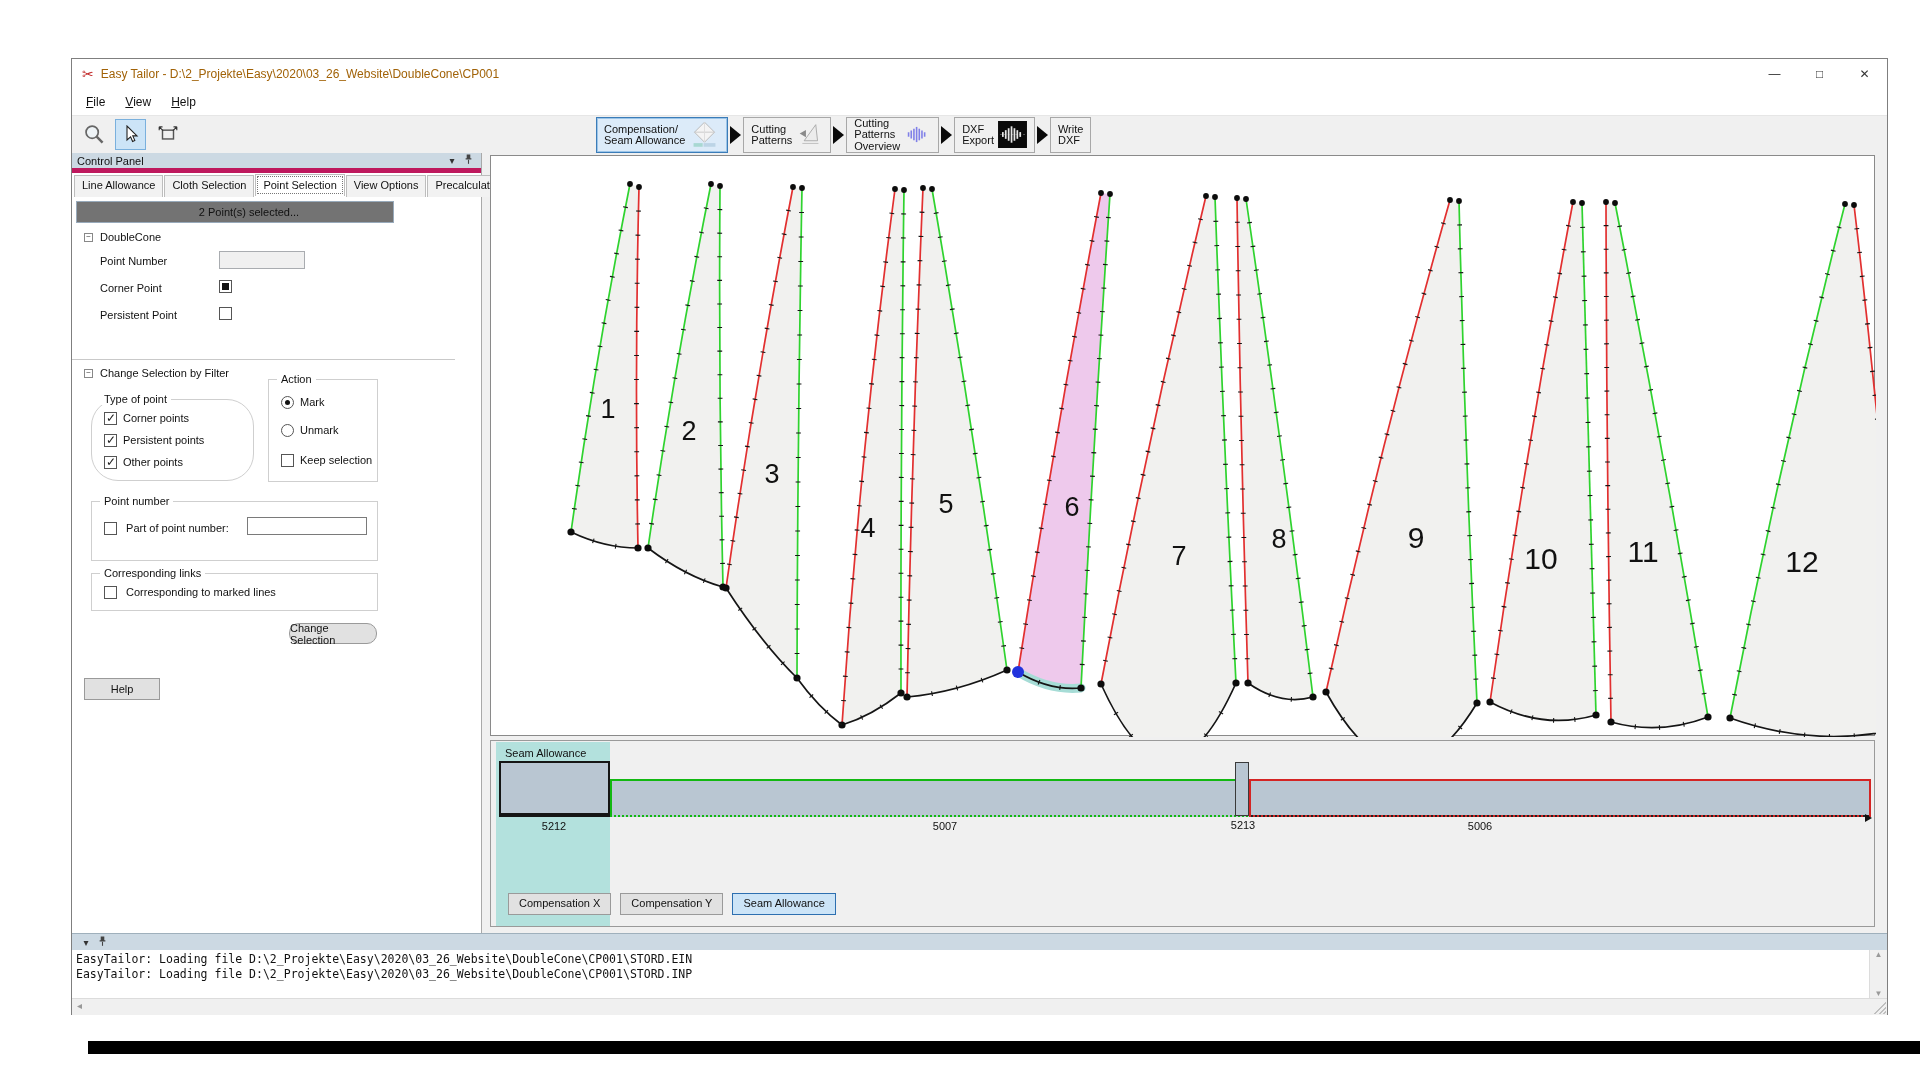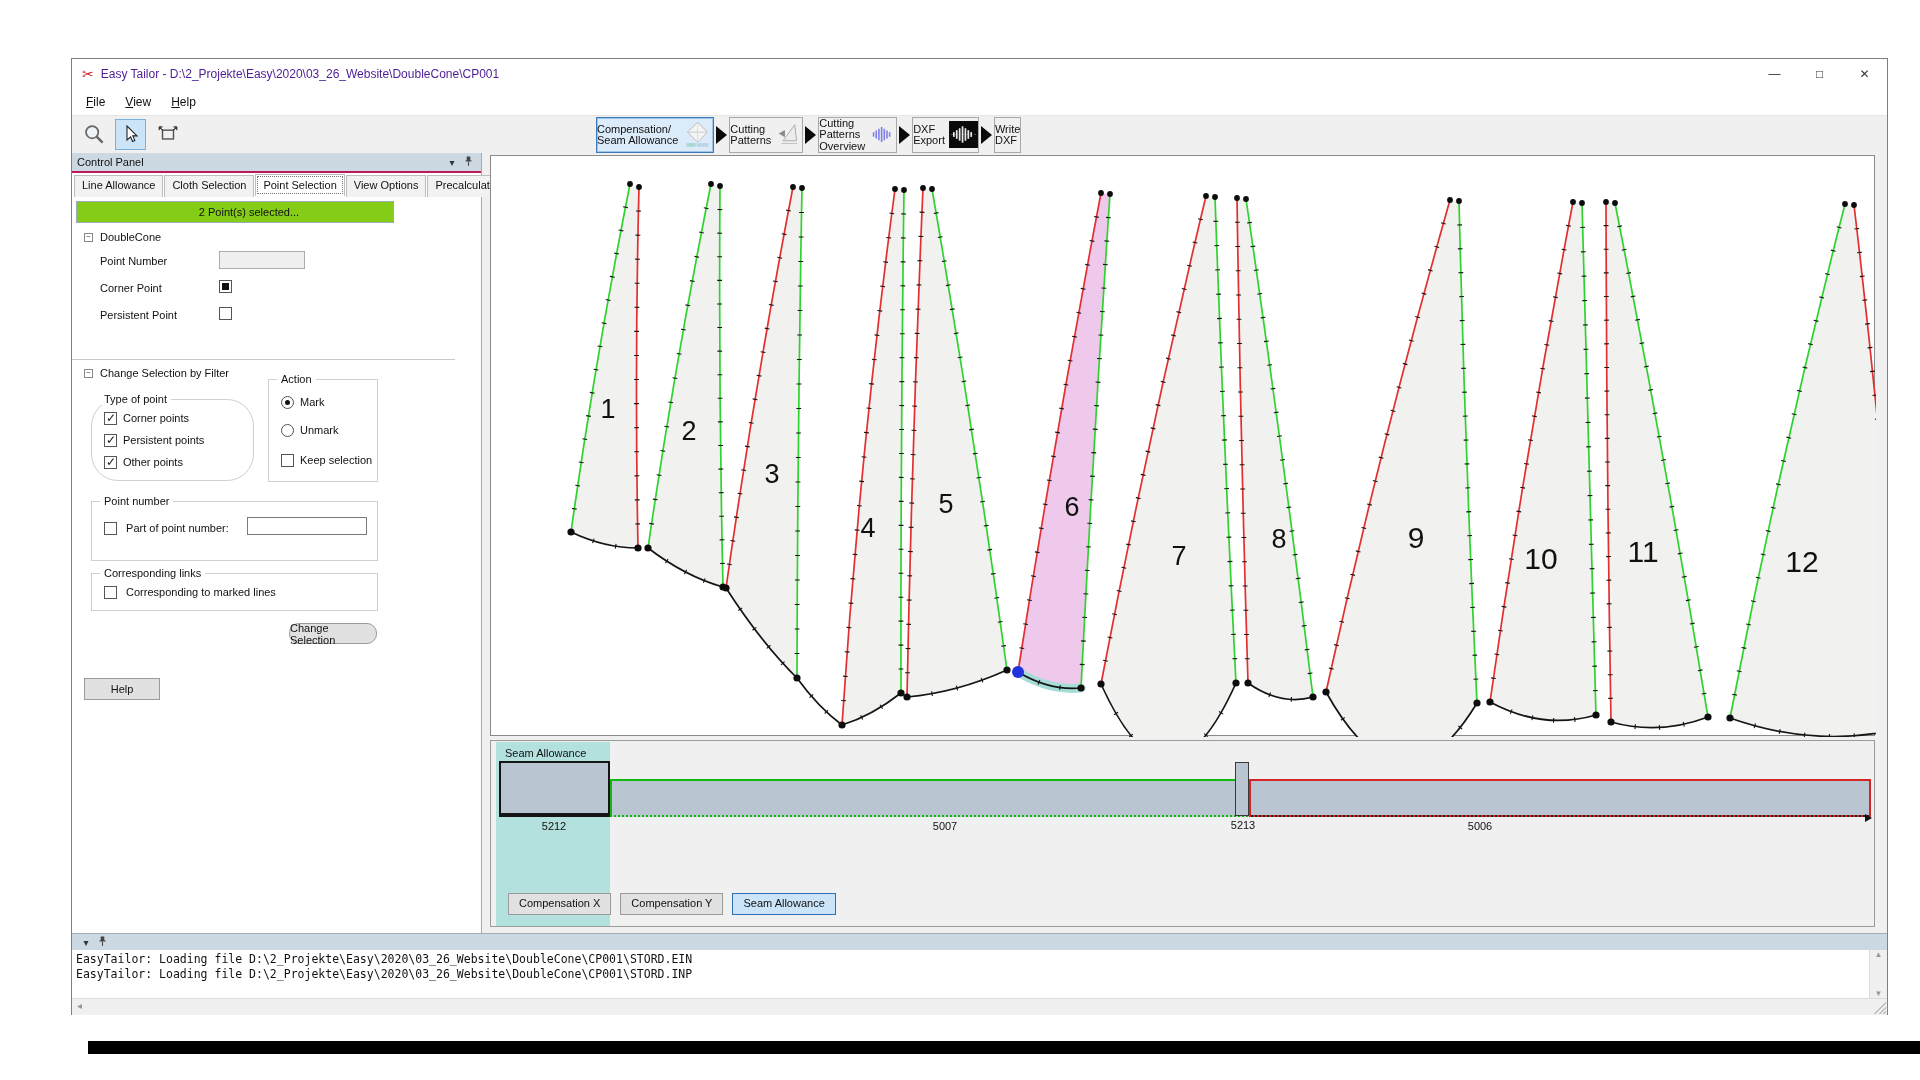--- a/index.html
+++ b/index.html
@@ -6,58 +6,58 @@
   html,body { width:1920px; height:1080px; background:#fff; font-family:"Liberation Sans", sans-serif; }
   #page { position:relative; width:1920px; height:1080px; background:#fff; overflow:hidden; }
 
   
   #app { position:absolute; left:71px; top:58px; width:1817px; height:957px;
          background:#fff; border:1px solid #7f7f7f; font-size:11px; color:#111; }
 
   .titlebar { position:absolute; left:0; top:0; width:100%; height:30px; background:#fff;
               display:flex; align-items:center; padding-left:10px; }
   .app-icon { color:#c22a2a; font-size:14px; margin-right:7px; }
-  .title-text { font-size:12px; color:#4c1d95; }
+  .title-text { font-size:12px; color:#a16207; }
   .win-controls { position:absolute; right:0; top:0; height:30px; display:flex; }
   .win-btn { width:45px; height:30px; display:flex; align-items:center; justify-content:center;
              font-size:12px; color:#333; cursor:default; }
 
   .menubar { position:absolute; left:0; top:30px; width:100%; height:26px; background:#fff;
              display:flex; align-items:center; padding-left:4px; }
   .menu-item { padding:4px 10px; font-size:12px; }
   .menu-item u { text-decoration:underline; }
 
   .toolbar { position:absolute; left:0; top:56px; width:100%; height:38px; background:#f0f0f0;
              border-top:1px solid #e6e6e6; }
   .tools { position:absolute; left:6px; top:3px; display:flex; gap:6px; }
   .tool-btn { width:31px; height:31px; display:flex; align-items:center; justify-content:center; }
   .tool-btn.active { background:#cce4f7; border:1px solid #7ab0dd; }
 
   .workflow { position:absolute; left:524px; top:1px; height:36px; display:flex; align-items:center; }
   .wf-btn { height:36px; background:#f0f0f0; border:1px solid #a8a8a8; display:flex; align-items:center;
-            padding:1px 0; gap:4px; }
+            padding:1px 7px; gap:4px; }
   .wf-btn.active { background:#dcebf9; border:1px solid #3b7cb8; box-shadow:inset 0 0 0 1px #9cc5e8; }
   .wf-label { font-size:11px; line-height:11.5px; white-space:nowrap; }
   .wf-arrow { width:0; height:0; border-left:11px solid #0a0a0a; border-top:9px solid transparent;
               border-bottom:9px solid transparent; margin:0 2px; }
 
   .main-bg { position:absolute; left:0; top:94px; width:1815px; height:780px; background:#f0f0f0; }
 
   
   .cpanel { position:absolute; left:0; top:0; width:410px; height:780px; background:#fff;
             border-right:1px solid #a9a9a9; }
   .cp-header { position:absolute; left:0; top:0; width:100%; height:20px; background:#ccd9e3;
-               border-bottom:2px solid #be185d; display:flex; align-items:center; padding:0 5px; }
+               border-bottom:5px solid #be185d; display:flex; align-items:center; padding:0 5px; }
   .cp-header .hdr-title { flex:1; font-size:11px; }
   .hdr-ico { width:16px; text-align:center; color:#333; font-size:10px; }
   .cp-tabs { position:absolute; left:2px; top:22px; height:22px; display:flex; }
   .cp-tab { padding:3px 7px 2px; font-size:11px; border:1px solid #bdbdbd; border-bottom:none;
             background:#f2f2f2; margin-right:1px; white-space:nowrap; }
   .cp-tab.active { background:#fff; outline:1px dotted #777; outline-offset:-3px; position:relative; top:-1px; padding-top:4px; }
-  .cp-status { position:absolute; left:4px; top:48px; width:318px; height:22px; background:#84cc16;
+  .cp-status { position:absolute; left:4px; top:48px; width:318px; height:22px; background:#737373;
                border:1px solid #98aabb; display:flex; align-items:center; justify-content:center; font-size:11px;padding-left:28px; }
   .sec-title { position:absolute; font-size:11px; display:flex; align-items:center; gap:7px; }
   .collapse-box { width:9px; height:9px; border:1px solid #888; font-size:8px; line-height:6px;
                   text-align:center; color:#444; background:#fff; }
   .cp-label { position:absolute; font-size:11px; }
   .cp-input { position:absolute; height:18px; border:1px solid #a9acb0; background:#f0f0f0; font-size:11px; padding:0 3px; }
   .cp-input.enabled { background:#fff; border:1px solid #7a7a7a; }
   .cb { position:absolute; width:13px; height:13px; border:1px solid #555; background:#fff; }
   .cb.indet::after { content:""; position:absolute; left:2px; top:2px; width:7px; height:7px; background:#111; }
   .cb.checked::after { content:"\2713"; position:absolute; left:1px; top:-2px; font-size:12px; color:#222; }

